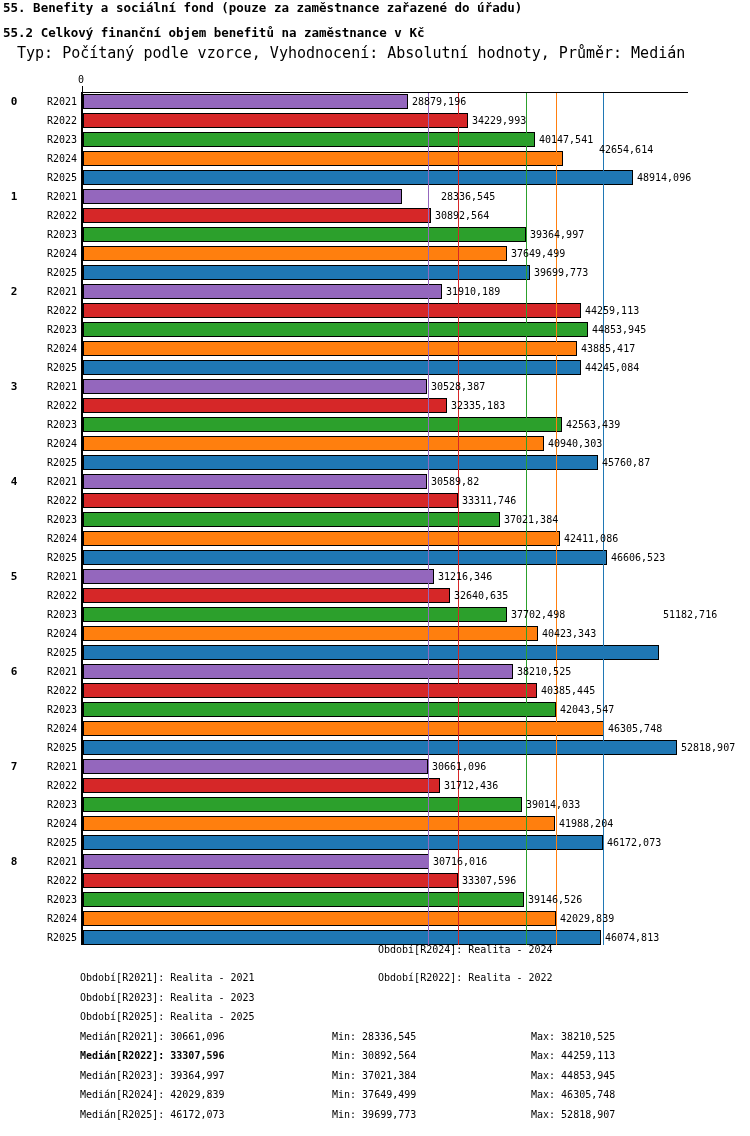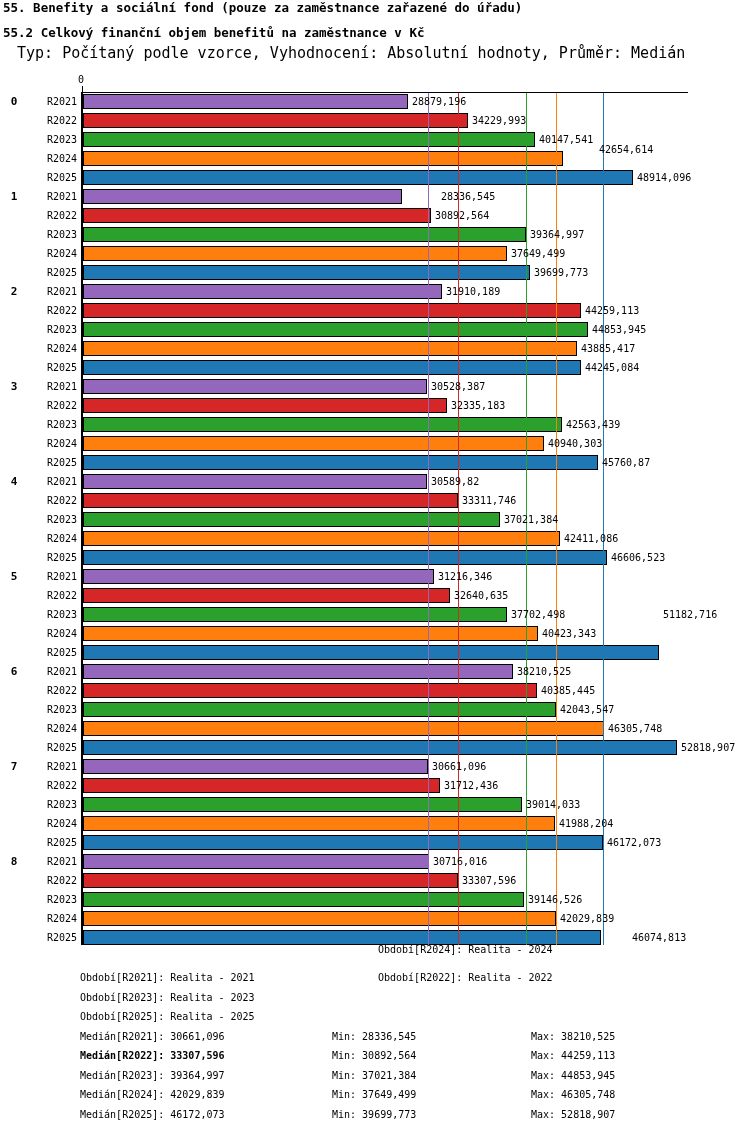--- a/index.html
+++ b/index.html
@@ -168,21 +168,21 @@
     <div class="bar" style="left: 83px; top: 873px; width: 375px; background: rgb(214, 39, 40);"></div>
     <div class="bar-value-label" style="left: 462px; top: 873px;">33307,596</div>
     <div class="series-label" style="top: 892px;">R2023</div>
     <div class="bar" style="left: 83px; top: 892px; width: 441px; background: rgb(44, 160, 44);"></div>
     <div class="bar-value-label" style="left: 528px; top: 892px;">39146,526</div>
     <div class="series-label" style="top: 911px;">R2024</div>
     <div class="bar" style="left: 83px; top: 911px; width: 473px; background: rgb(255, 127, 14);"></div>
     <div class="bar-value-label" style="left: 560px; top: 911px;">42029,839</div>
     <div class="series-label" style="top: 930px;">R2025</div>
     <div class="bar" style="left: 83px; top: 930px; width: 518px; background: rgb(31, 119, 180);"></div>
-    <div class="bar-value-label" style="left: 605px; top: 930px; padding-left: 27px;">46074,813</div>
+    <div class="bar-value-label" style="left: 605px; top: 930px;">46074,813</div>
     <div class="median-line" style="left: 428px; background: rgb(148, 103, 189);"></div>
     <div class="median-line" style="left: 458px; background: rgb(214, 39, 40);"></div>
     <div class="median-line" style="left: 526px; background: rgb(44, 160, 44);"></div>
     <div class="median-line" style="left: 556px; background: rgb(255, 127, 14);"></div>
     <div class="median-line" style="left: 603px; background: rgb(31, 119, 180);"></div>
   </div>
 
 <div id="legend">
     <div class="legend-item" style="left: 80px; top: 972px;">Období[R2021]: Realita - 2021</div>
     <div class="legend-item" style="left: 378px; top: 972px;">Období[R2022]: Realita - 2022</div>

